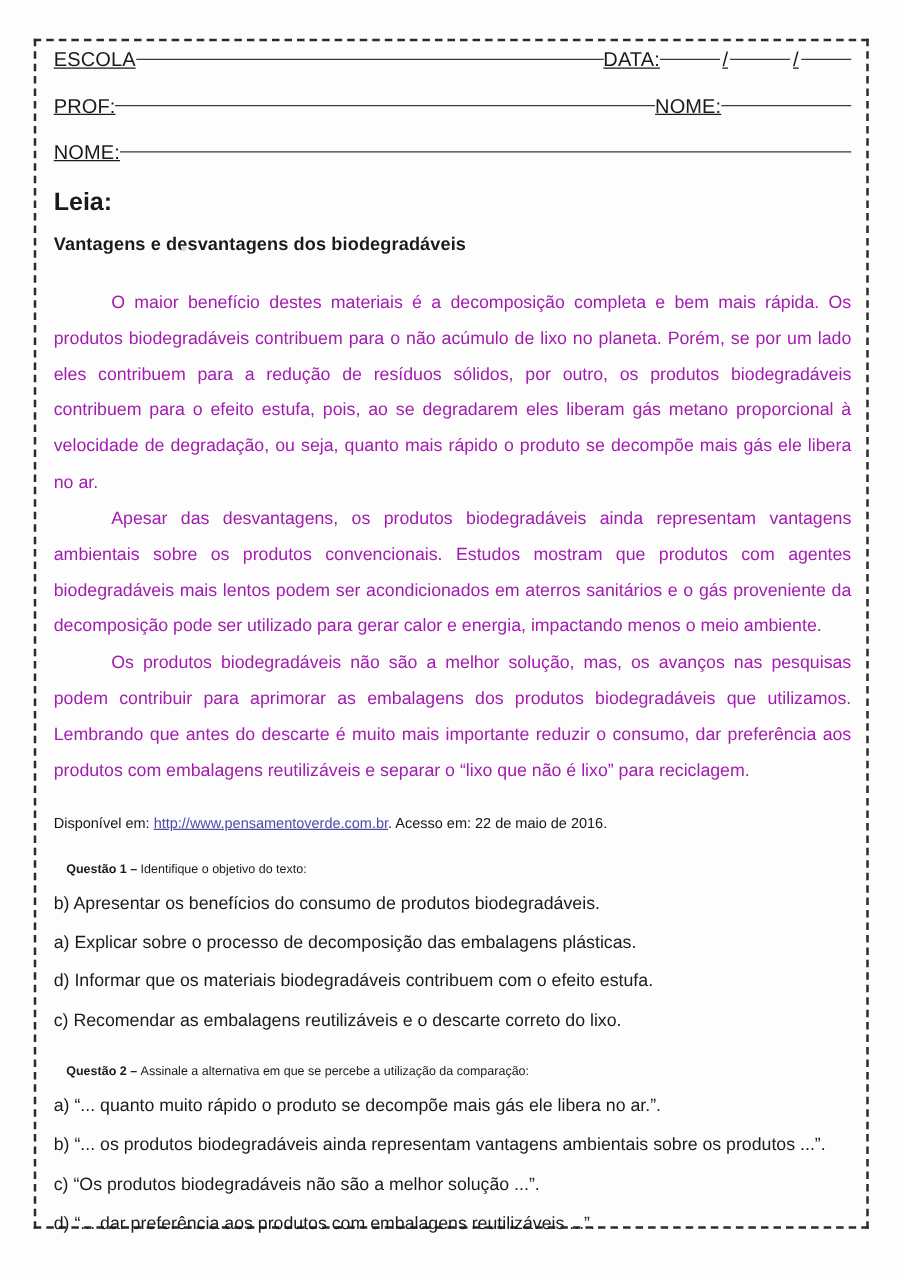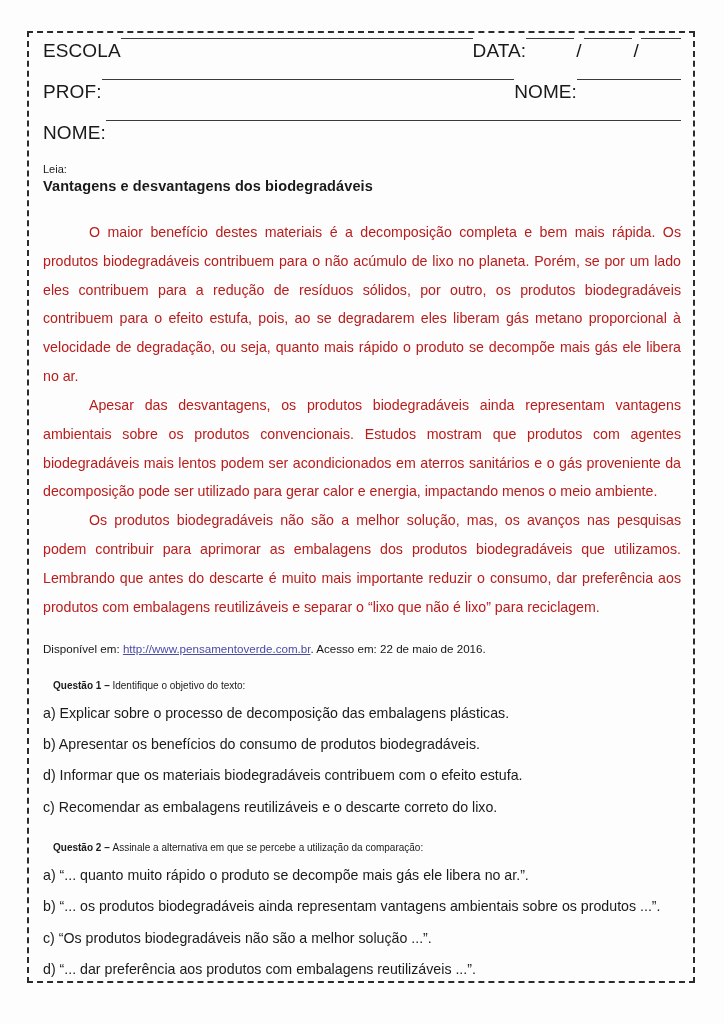--- a/index.html
+++ b/index.html
@@ -37,48 +37,49 @@
   .inner {
     position: absolute;
     left: 43px;
     top: 40px;
     width: 638px;
   }
 
   
   .field-row {
     display: flex;
-    align-items: flex-start;
-    font-size: 19px;
+    align-items: center;
+    font-size: 16px;
     letter-spacing: .1px;
     margin-bottom: 19px;
     white-space: nowrap;
+    text-decoration: underline;
   }
   .field-label {
     flex: 0 0 auto;
   }
   .rule {
     flex: 1 1 auto;
     border-bottom: 1px solid #3a3a3a;
     height: 0;
     position: relative;
     top: -2px;
     margin: 0 0px;
   }
   .rule.fixed-sm { flex: 0 0 40px; }
   .rule.fixed-md { flex: 0 0 48px; }
   .rule.fixed-turma { flex: 0 0 104px; }
   .slash { flex: 0 0 auto; padding: 0 2px; }
 
   
   .leia {
-    font-size: 11px;
-    font-weight: normal;
+    font-size: 20px;
+    font-weight: bold;
     margin-top: 16px;
-    margin-bottom: 3px;
+    margin-bottom: 14px;
   }
   .doc-title {
     font-size: 14.5px;
     font-weight: bold;
     text-align: left;
     margin: 0 0 24px 0;
     letter-spacing: .1px;
     position: relative;
   }
   .speck {
@@ -91,21 +92,21 @@
     border-radius: 50%;
   }
 
   
   .para {
     font-size: 14.2px;
     text-align: justify;
     text-indent: 46px;
     line-height: 2.03;
     margin: 0 0 0 0;
-    color: #b91c1c;
+    color: #a21caf;
   }
 
   .source {
     font-size: 11.6px;
     text-align: left;
     margin-top: 20px;
     margin-bottom: 0;
     padding-right: 2px;
     color: #161616;
   }
@@ -169,22 +170,22 @@
     </div>
 
     <p class="para">O maior benefício destes materiais é a decomposição completa e bem mais rápida. Os produtos biodegradáveis contribuem para o não acúmulo de lixo no planeta. Porém, se por um lado eles contribuem para a redução de resíduos sólidos, por outro, os produtos biodegradáveis contribuem para o efeito estufa, pois, ao se degradarem eles liberam gás metano proporcional à velocidade de degradação, ou seja, quanto mais rápido o produto se decompõe mais gás ele libera no ar.</p>
     <p class="para">Apesar das desvantagens, os produtos biodegradáveis ainda representam vantagens ambientais sobre os produtos convencionais. Estudos mostram que produtos com agentes biodegradáveis mais lentos podem ser acondicionados em aterros sanitários e o gás proveniente da decomposição pode ser utilizado para gerar calor e energia, impactando menos o meio ambiente.</p>
     <p class="para">Os produtos biodegradáveis não são a melhor solução, mas, os avanços nas pesquisas podem contribuir para aprimorar as embalagens dos produtos biodegradáveis que utilizamos. Lembrando que antes do descarte é muito mais importante reduzir o consumo, dar preferência aos produtos com embalagens reutilizáveis e separar o “lixo que não é lixo” para reciclagem.</p>
 
     <p class="source"><span>Disponível em: </span><span class="link">http://www.pensamentoverde.com.br</span><span>. Acesso em: 22 de maio de 2016.</span></p>
 
     <div class="question-block">
       <p class="q-stem"><span class="q-num">Questão 1 – </span><span>Identifique o objetivo do texto:</span></p>
+      <p class="alt">b) Apresentar os benefícios do consumo de produtos biodegradáveis.</p>
       <p class="alt">a) Explicar sobre o processo de decomposição das embalagens plásticas.</p>
-      <p class="alt">b) Apresentar os benefícios do consumo de produtos biodegradáveis.</p>
       <p class="alt">d) Informar que os materiais biodegradáveis contribuem com o efeito estufa.</p>
       <p class="alt">c) Recomendar as embalagens reutilizáveis e o descarte correto do lixo.</p>
     </div>
 
     <div class="question-block">
       <p class="q-stem"><span class="q-num">Questão 2 – </span><span>Assinale a alternativa em que se percebe a utilização da comparação:</span></p>
       <p class="alt">a) “... quanto muito rápido o produto se decompõe mais gás ele libera no ar.”.</p>
       <p class="alt">b) “... os produtos biodegradáveis ainda representam vantagens ambientais sobre os produtos ...”.</p>
       <p class="alt">c) “Os produtos biodegradáveis não são a melhor solução ...”.</p>
       <p class="alt">d) “... dar preferência aos produtos com embalagens reutilizáveis ...”.</p>

